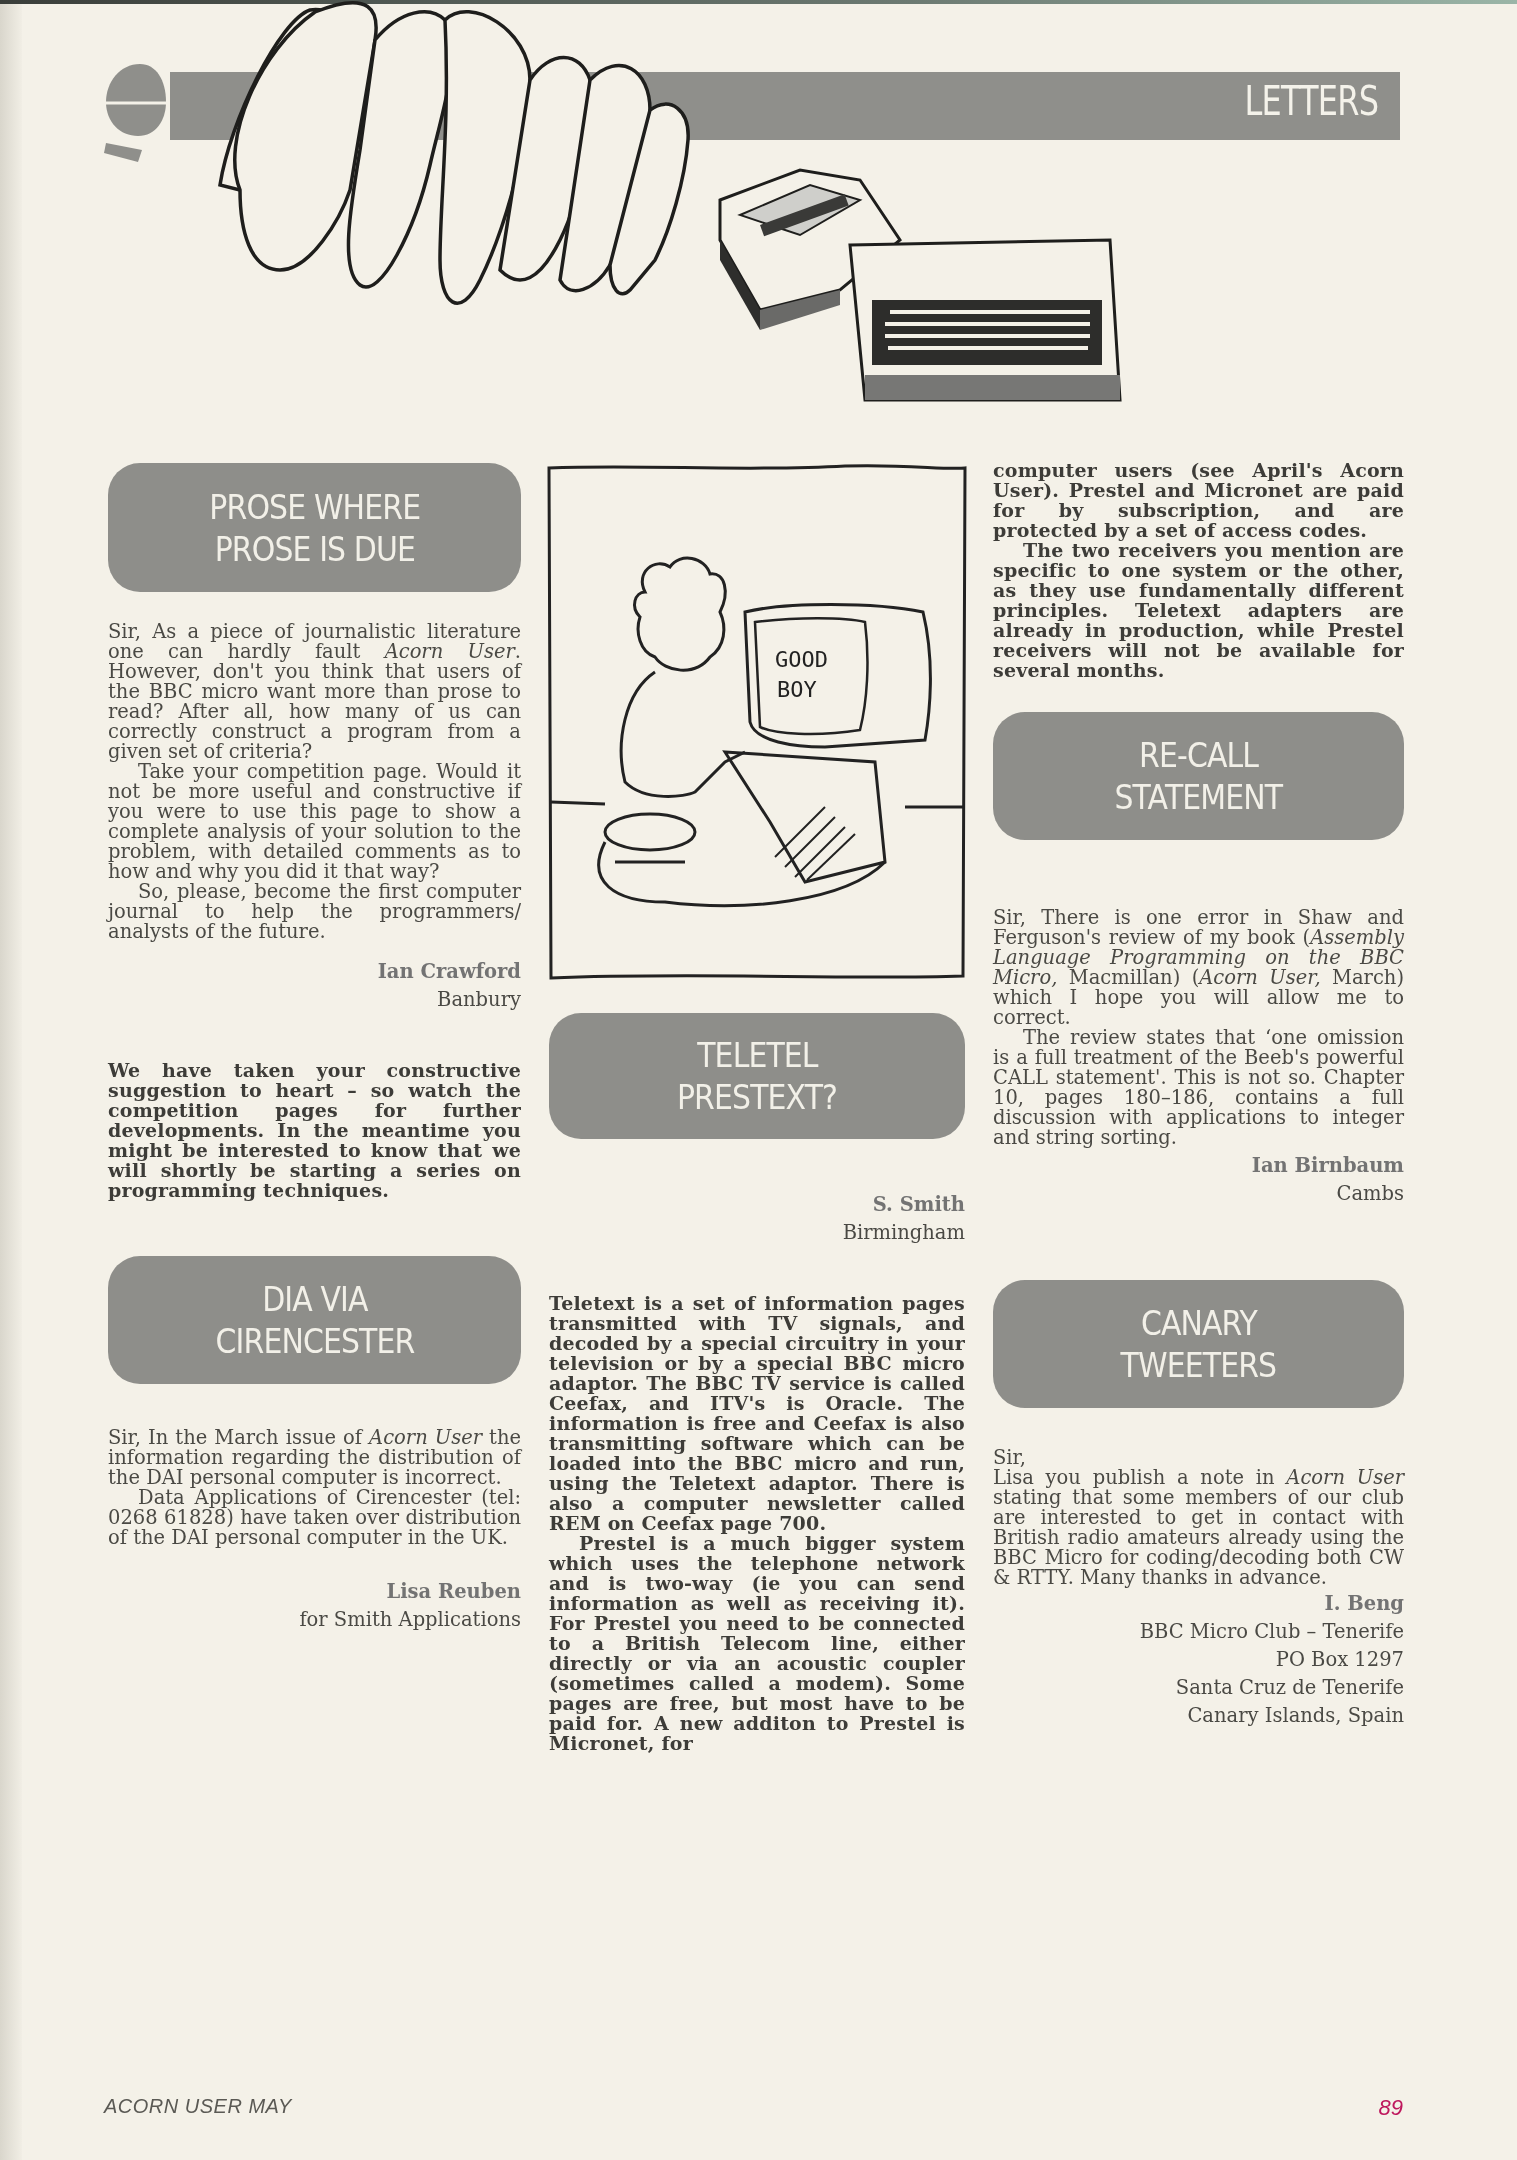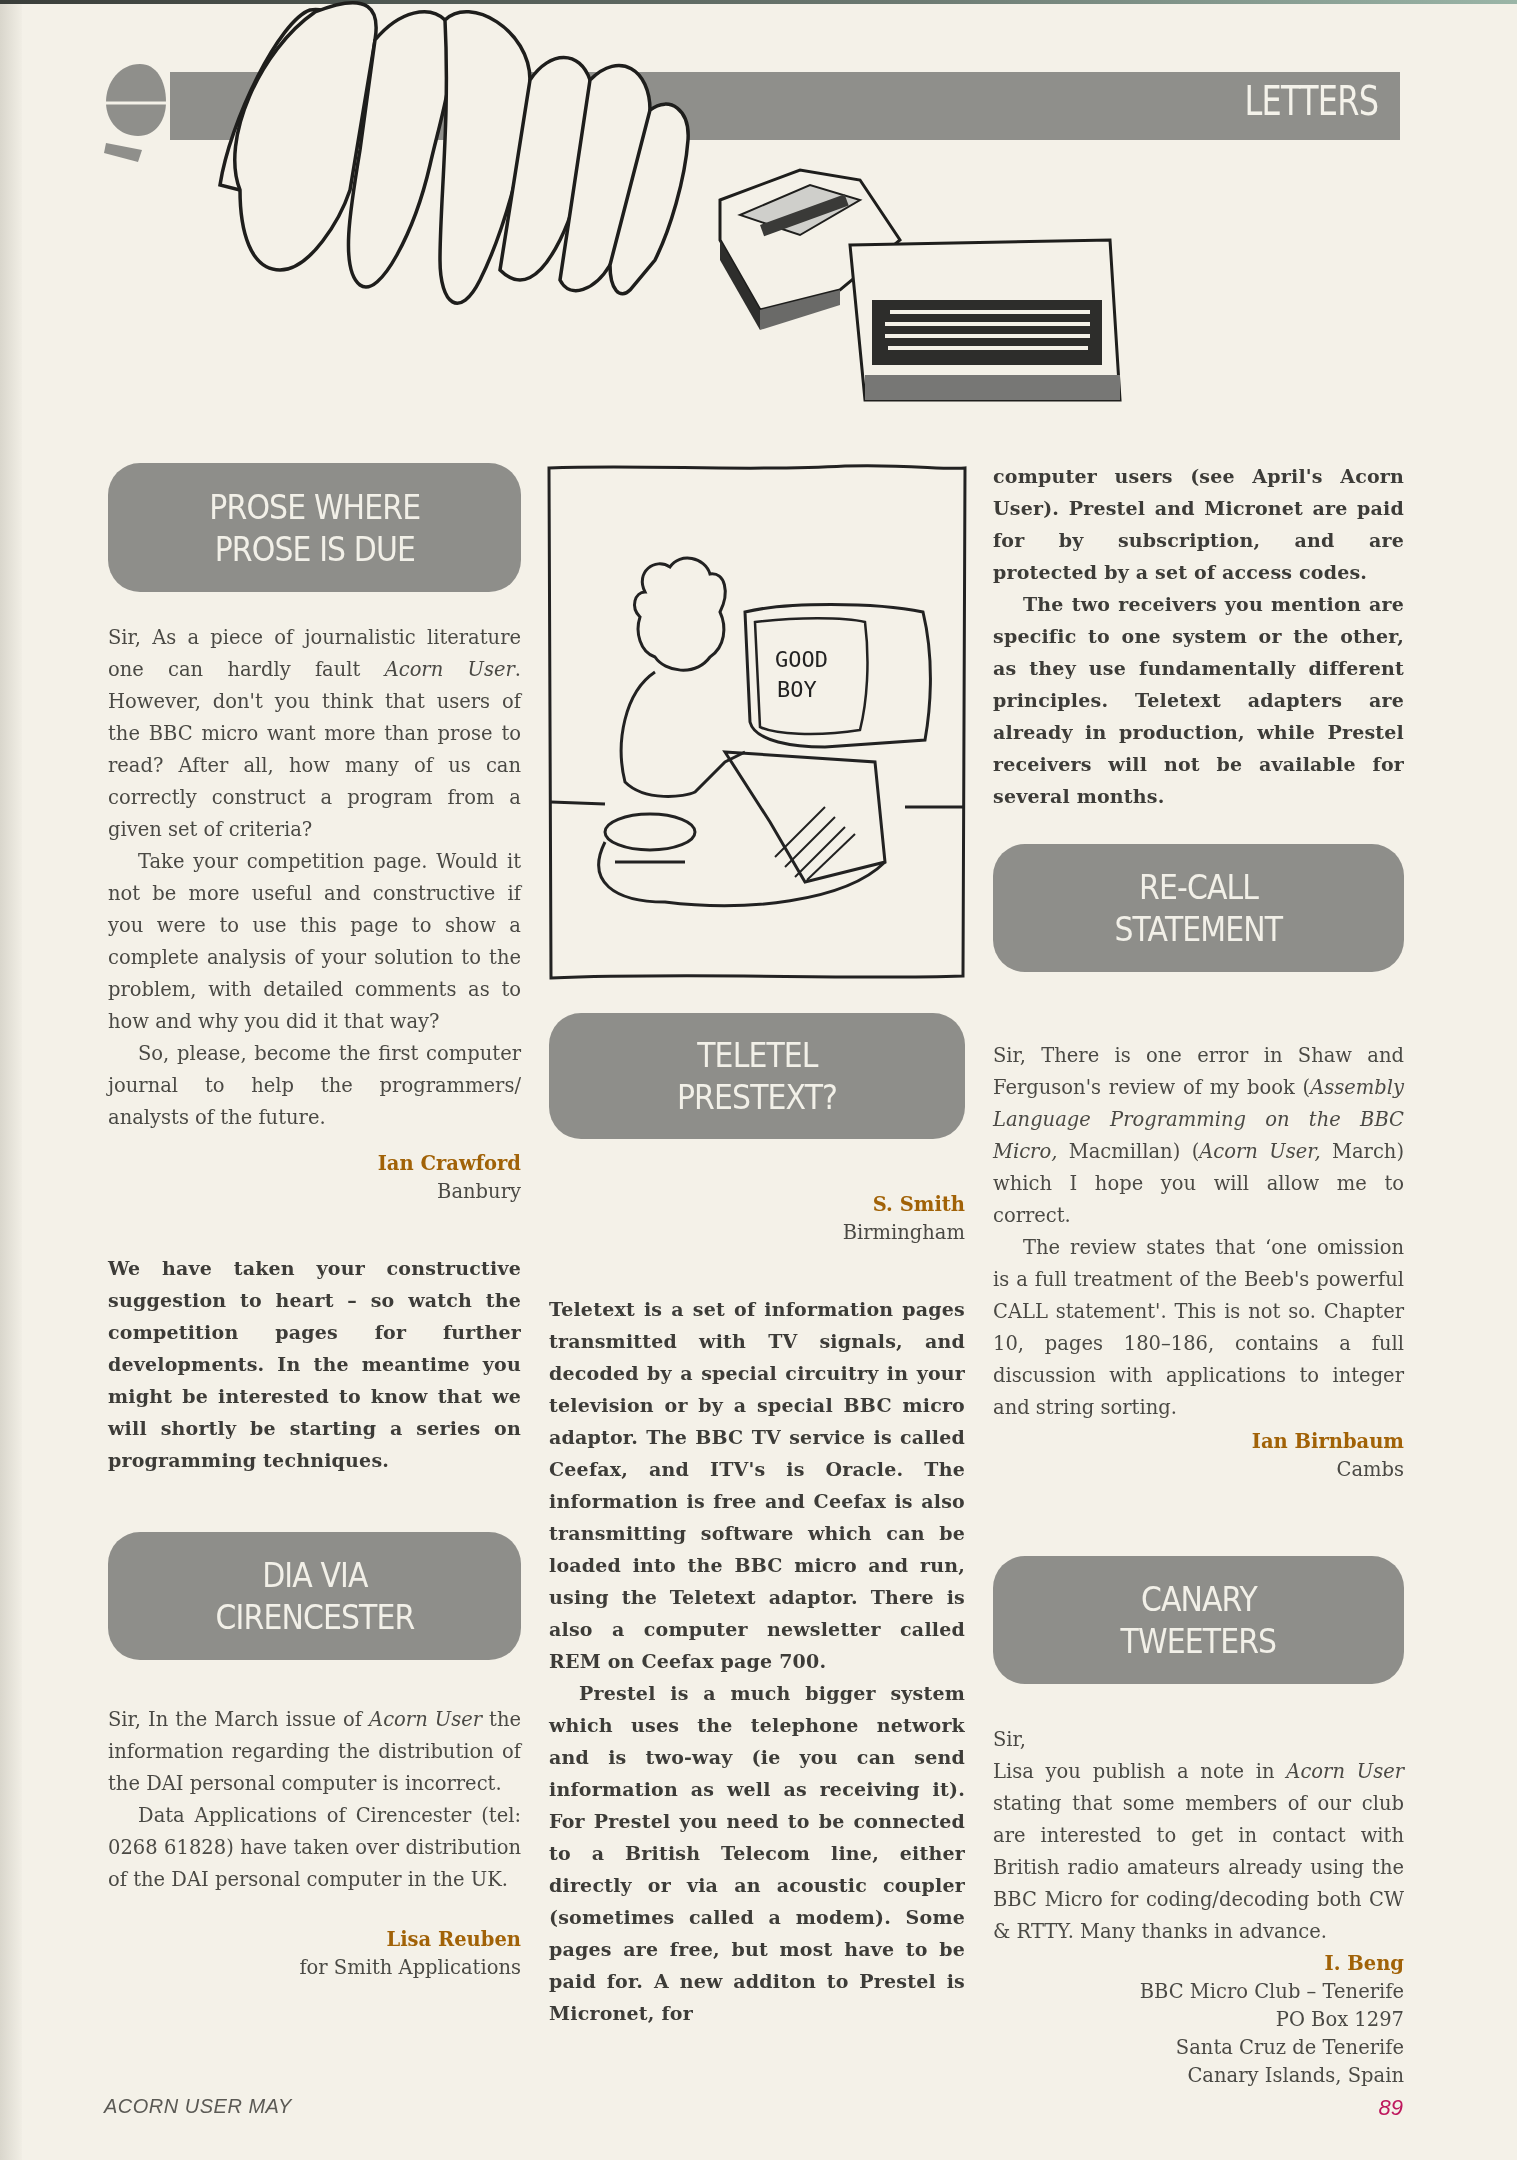--- a/index.html
+++ b/index.html
@@ -44,28 +44,28 @@
     display: flex; flex-direction: column; align-items: center; justify-content: center;
     color: #f2f0e8;
     font-family: "DejaVu Sans", sans-serif;
     font-size: 34px; line-height: 42px; letter-spacing: -1px;
     text-align: center;
     border-radius: 32px;
   }
   .heading-box span { display: block; transform: scaleX(0.88); }
 
   p.body {
-    font-size: 19.5px; line-height: 32px; text-align: justify;
+    font-size: 19.5px; line-height: 20px; text-align: justify;
     color: #4a4944;
   }
   p.body.indent { text-indent: 30px; }
   p.bold { font-weight: bold; color: #3d3c38; font-size: 19px; letter-spacing: 0.2px; }
   em { font-style: italic; }
   .sig { text-align: right; font-size: 19.5px; line-height: 28px; color: #4a4944; }
-  .sig .name { font-weight: bold; color: #a16207; display: block; }
+  .sig .name { font-weight: bold; color: #737373; display: block; }
   .sig .loc { display: block; }
 
   .cartoon {
     position: absolute; left: 545px; top: 462px; width: 425px; height: 520px;
   }
 
   .footer-left {
     position: absolute; left: 104px; top: 2095px;
     font-family: "Liberation Sans", sans-serif; font-style: italic;
     font-size: 20px; color: #5a5954; letter-spacing: 0.5px;

